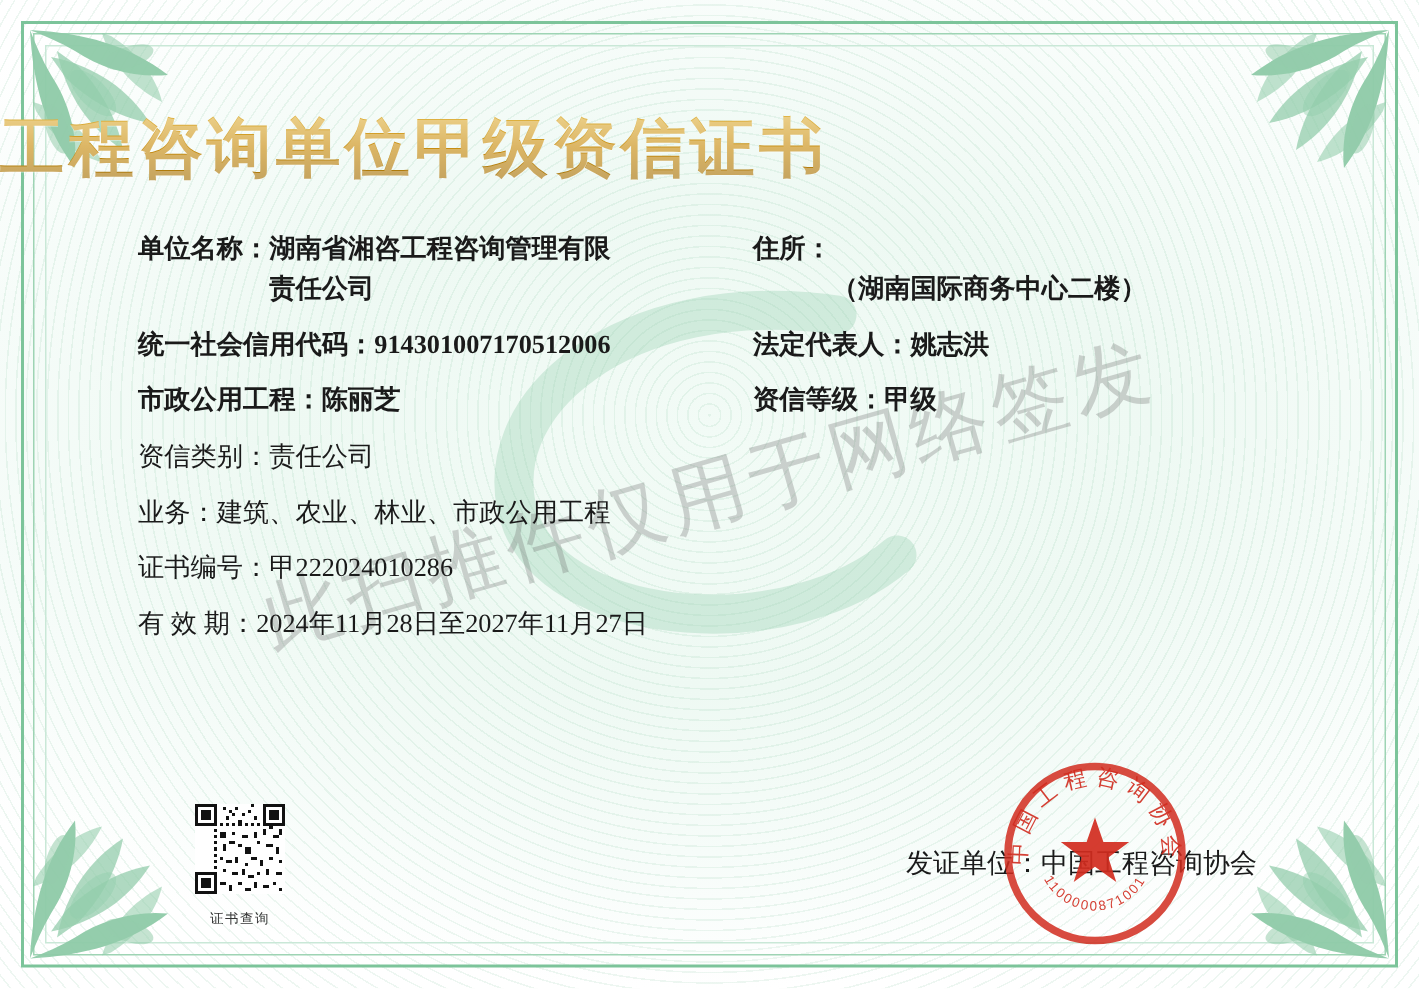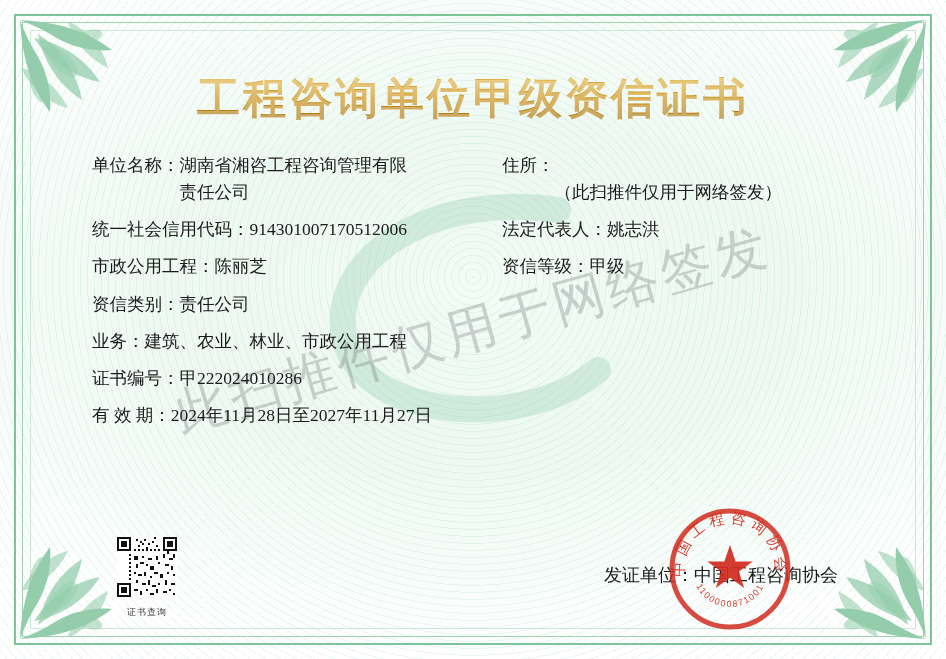--- a/index.html
+++ b/index.html
@@ -112,21 +112,21 @@
     letter-spacing: 4px;
     pointer-events: none;
     user-select: none;
   }
 
   .title {
     position: absolute;
     left: 0;
     right: 0;
     top: 70px;
-    text-align: center;
+    text-align: left;
     font-size: 43px;
     font-weight: bold;
     letter-spacing: 3px;
     font-family: "Liberation Sans", sans-serif;
     color: #d4a017;
     background: linear-gradient(180deg, #e9c35a 0%, #c98f13 48%, #9a6a08 100%);
     -webkit-background-clip: text;
     background-clip: text;
     -webkit-text-fill-color: transparent;
     text-shadow: 0 1px 0 rgba(255,255,255,0.35);
@@ -139,20 +139,21 @@
     width: 770px;
     font-size: 17.5px;
     color: #1a1a1a;
     line-height: 1.55;
   }
 
   .row-two {
     display: flex;
     align-items: flex-end;
     margin-bottom: 10px;
+    font-weight: bold;
   }
   .col-left { width: 390px; display: flex; align-items: flex-start; }
   .col-right { flex: 1; display: flex; align-items: flex-start; margin-left: 20px; }
 
   .lbl {
     white-space: nowrap;
     flex: none;
   }
   .val {
     flex: 1;
@@ -182,21 +183,21 @@
     position: absolute;
     right: 152px;
     bottom: 26px;
     width: 128px;
     height: 128px;
   }
 
   
   .qr-block {
     position: absolute;
-    left: 113px;
+    left: 126px;
     bottom: 40px;
     width: 68px;
     text-align: center;
   }
   .qr {
     width: 60px;
     height: 60px;
     margin: 0 auto;
     background-color: #fff;
   }
@@ -285,21 +286,21 @@
         <span class="lbl">单位名称：</span>
         <span class="val">
           <span>湖南省湘咨工程咨询管理有限</span><br>
           <span>责任公司</span>
         </span>
       </div>
       <div class="col-right">
         <span class="lbl">住所：</span>
         <span class="val">
           <br>
-          <span>（此扫推件仅用于网络签发）</span>
+          <span>（湖南国际商务中心二楼）</span>
         </span>
       </div>
     </div>
 
     <div class="row-two">
       <div class="col-left">
         <span class="lbl">统一社会信用代码：</span>
         <span class="val">914301007170512006</span>
       </div>
       <div class="col-right">

